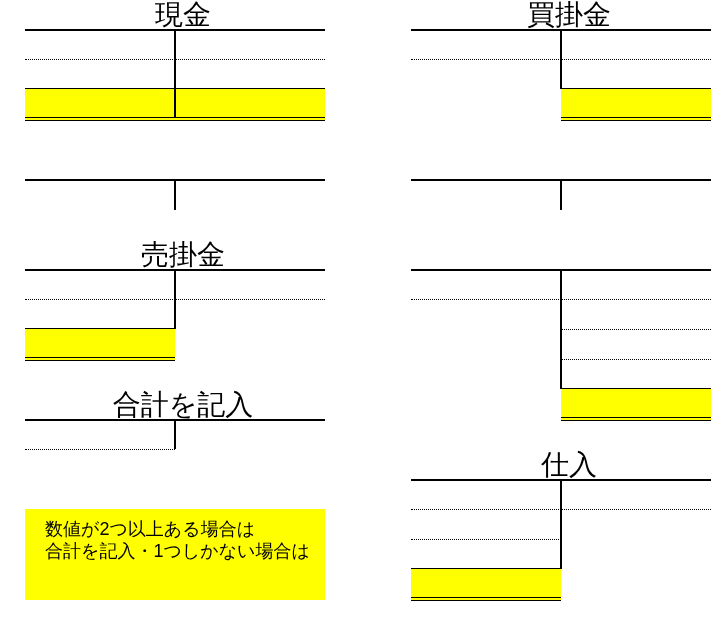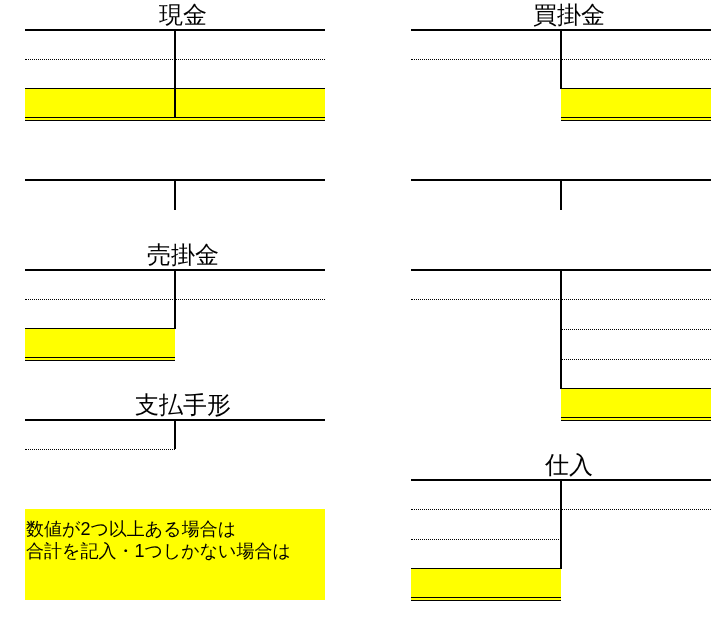--- a/index.html
+++ b/index.html
@@ -5,31 +5,31 @@
   html,body{margin:0;padding:0;}
   body{
     width:722px;height:620px;position:relative;overflow:hidden;
     background:var(--bg,#ffffff);
     font-family:"Liberation Sans","DejaVu Sans",sans-serif;
     color:#000;
   }
   .acct{position:absolute;}
   .acct-title{
     position:absolute;left:16px;right:0;top:0;height:24px;
-    text-align:center;font-size:24px;line-height:22px;white-space:nowrap;
+    text-align:center;font-size:28px;line-height:22px;white-space:nowrap;
   }
   .hr{position:absolute;height:2px;background:var(--ln,#000);}
   .vr{position:absolute;width:2px;background:var(--ln,#000);}
   .dot{position:absolute;height:0;border-top:1px dotted var(--ln,#000);}
   .hl{position:absolute;height:32px;background:var(--hl,#ffff00);}
   .dl{position:absolute;height:1px;background:var(--ln,#000);}
   .note{
     position:absolute;left:25px;top:509px;width:300px;height:91px;
     background:var(--hl,#ffff00);box-sizing:border-box;
-    padding:9px 4px 0 1px;font-size:18px;line-height:22px;white-space:nowrap;
+    padding:9px 4px 0 20px;font-size:18px;line-height:22px;white-space:nowrap;
   }
 </style>
 </head>
 <body>
 
 <div class="acct" style="left:25px;top:4px;width:300px;height:117px">
   <div class="acct-title">現金</div>
   <div class="hr" style="left:0;top:25px;width:300px"></div>
   <div class="dot" style="left:0;top:55px;width:300px"></div>
   <div class="hr" style="left:0;top:84px;width:300px"></div>
@@ -77,21 +77,21 @@
   <div class="vr" style="left:149px;top:25px;height:120px"></div>
   <div class="dot" style="left:150px;top:85px;width:150px"></div>
   <div class="dot" style="left:150px;top:115px;width:150px"></div>
   <div class="hr" style="left:150px;top:144px;width:150px"></div>
   <div class="hl" style="left:150px;top:145px;width:150px"></div>
   <div class="dl" style="left:150px;top:173px;width:150px"></div>
   <div class="dl" style="left:150px;top:176px;width:150px"></div>
 </div>
 
 <div class="acct" style="left:25px;top:394px;width:300px;height:60px">
-  <div class="acct-title">支払手形</div>
+  <div class="acct-title">合計を記入</div>
   <div class="hr" style="left:0;top:25px;width:300px"></div>
   <div class="vr" style="left:149px;top:25px;height:30px"></div>
   <div class="dot" style="left:0;top:55px;width:150px"></div>
 </div>
 
 <div class="acct" style="left:411px;top:454px;width:300px;height:147px">
   <div class="acct-title">仕入</div>
   <div class="hr" style="left:0;top:25px;width:300px"></div>
   <div class="dot" style="left:0;top:55px;width:300px"></div>
   <div class="vr" style="left:149px;top:25px;height:90px"></div>

